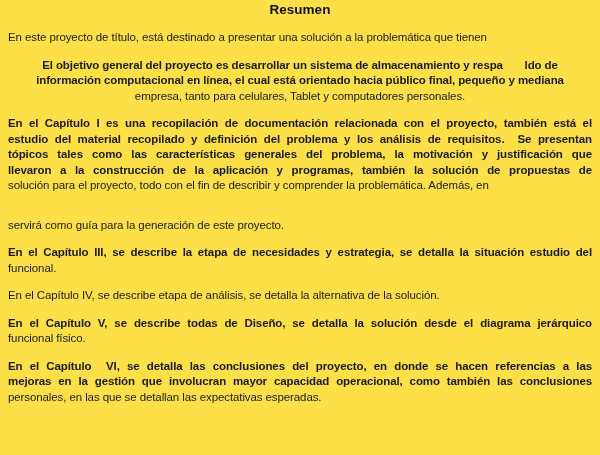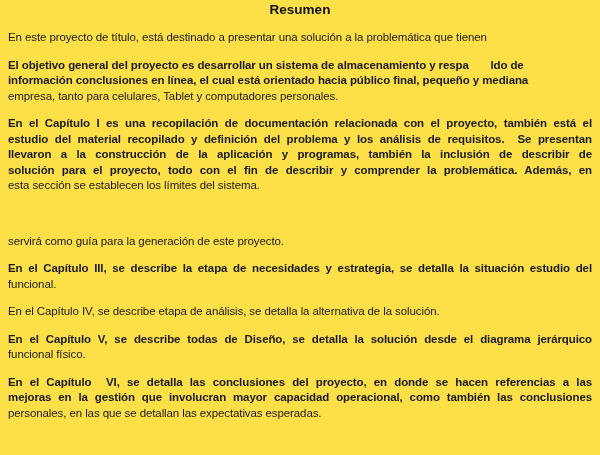--- a/index.html
+++ b/index.html
@@ -24,63 +24,63 @@
     font-weight: bold;
     line-height: 16px;
     text-align: center;
     color: #101018;
   }
   .para {
     margin: 0 0 12px 0;
   }
   
   #paragraphs .para:nth-child(3) {
-    margin-bottom: 40px;
+    margin-bottom: 24px;
   }
   .line {
     font-size: 11.5px;
     line-height: 15.5px;
     letter-spacing: -0.1px;
     color: #1a1a23;
     white-space: nowrap;
     overflow: hidden;
   }
   
   #paragraphs .para .line:not(:last-child) {
     text-align: justify;
     text-align-last: justify;
     text-justify: inter-word;
     font-weight: bold;
   }
   
   #paragraphs .para:nth-child(2) .line {
-    text-align: left;
+    text-align: center;
     text-align-last: auto;
   }
 </style>
 </head>
 <body>
 
 <div class="page">
   <h1 class="doc-title">Resumen</h1>
   <div id="paragraphs">
       <div class="para">
         <div class="line">En este proyecto de título, está destinado a presentar una solución a la problemática que tienen</div>
       </div>
       <div class="para">
         <div class="line">El objetivo general del proyecto es desarrollar un sistema de almacenamiento y respa&nbsp;&nbsp;&nbsp;&nbsp;&nbsp;&nbsp;&nbsp;ldo de</div>
-        <div class="line">información conclusiones en línea, el cual está orientado hacia público final, pequeño y mediana</div>
+        <div class="line">información computacional en línea, el cual está orientado hacia público final, pequeño y mediana</div>
         <div class="line">empresa, tanto para celulares, Tablet y computadores personales.</div>
       </div>
       <div class="para">
         <div class="line">En el Capítulo I es una recopilación de documentación relacionada con el proyecto, también está el</div>
         <div class="line">estudio del material recopilado y definición del problema y los análisis de requisitos.&nbsp;&nbsp;Se presentan</div>
-        <div class="line">llevaron a la construcción de la aplicación y programas, también la inclusión de describir de</div>
+        <div class="line">tópicos tales como las características generales del problema, la motivación y justificación que</div>
+        <div class="line">llevaron a la construcción de la aplicación y programas, también la solución de propuestas de</div>
         <div class="line">solución para el proyecto, todo con el fin de describir y comprender la problemática. Además, en</div>
-        <div class="line">esta sección se establecen los límites del sistema.</div>
       </div>
       <div class="para">
         <div class="line">servirá como guía para la generación de este proyecto.</div>
       </div>
       <div class="para">
         <div class="line">En el Capítulo III, se describe la etapa de necesidades y estrategia, se detalla la situación estudio del</div>
         <div class="line">funcional.</div>
       </div>
       <div class="para">
         <div class="line">En el Capítulo IV, se describe etapa de análisis, se detalla la alternativa de la solución.</div>

